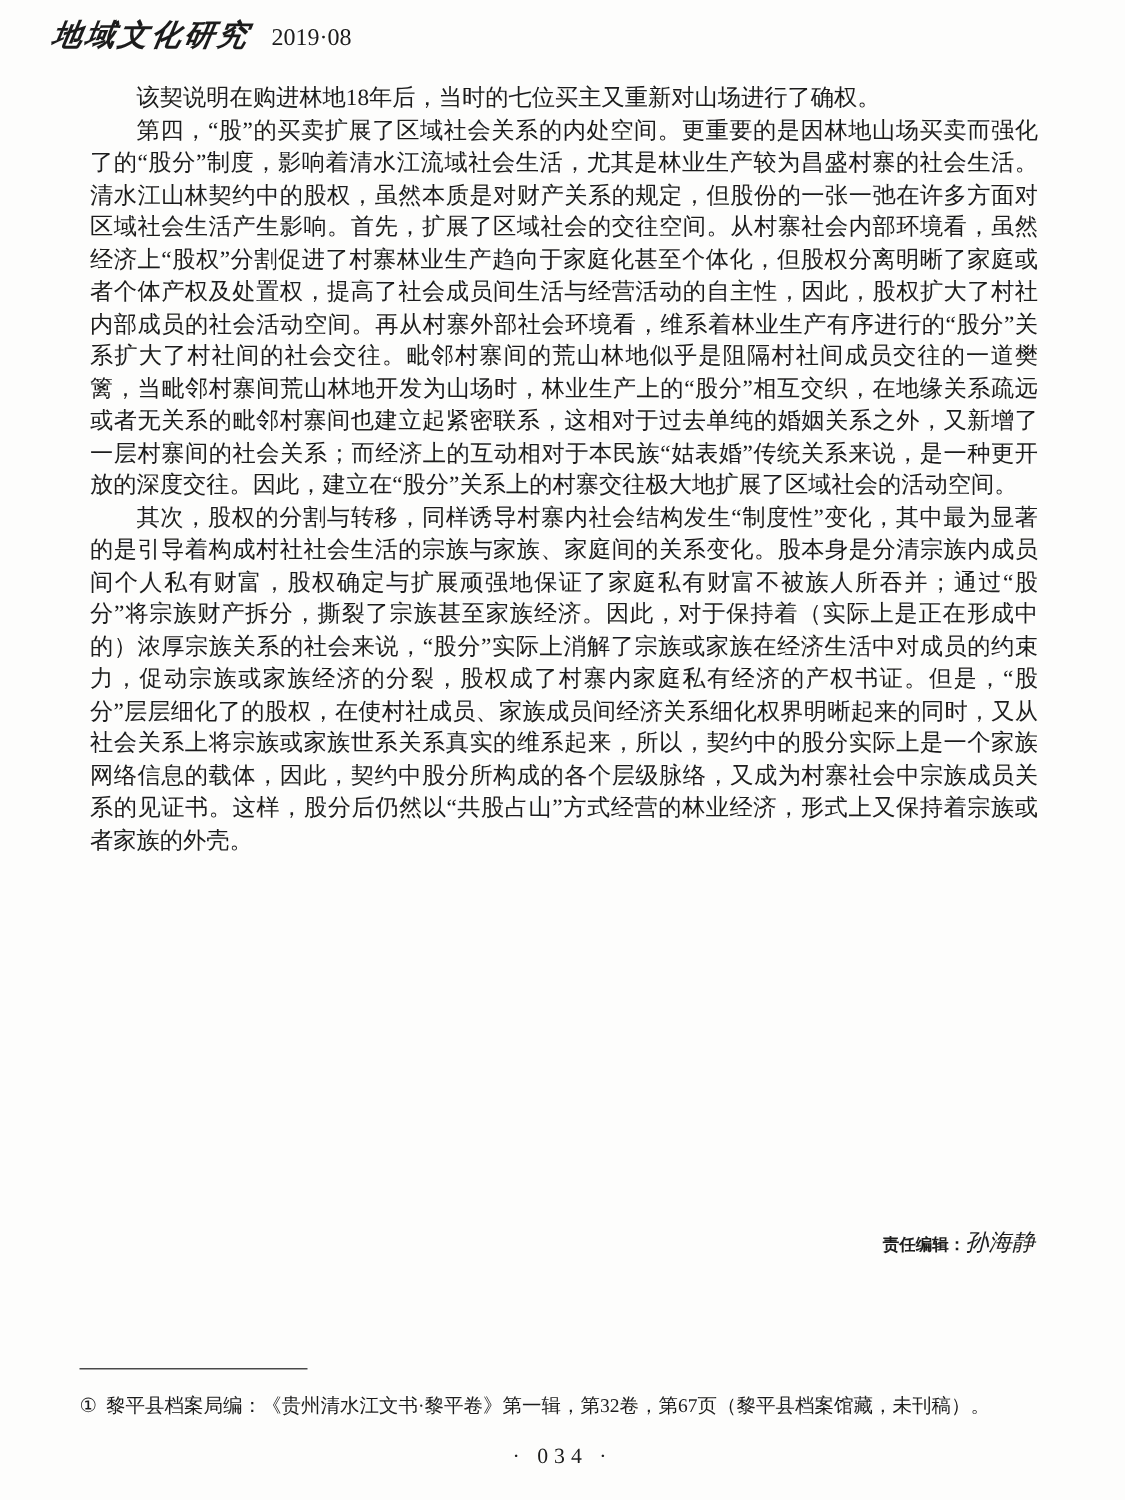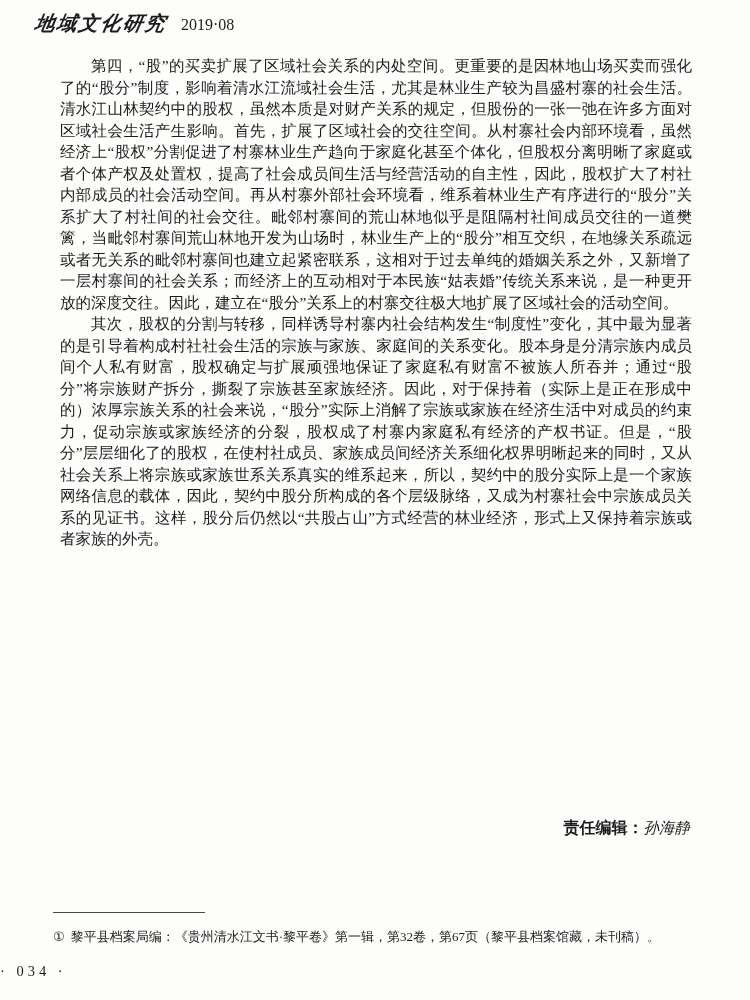--- a/index.html
+++ b/index.html
@@ -54,21 +54,21 @@
   }
   .editor-line{
     position:absolute;
     top:818px;right:60px;
     font-size:15.5px;
     white-space:nowrap;
   }
   .editor-label{
     font-weight:bold;
     font-family:"Liberation Sans","DejaVu Sans",sans-serif;
-    font-size:16px;
+    font-size:11px;
   }
   .editor-name{
     font-style:italic;
   }
   .footnote-rule{
     position:absolute;
     top:912px;left:53px;
     width:152px;height:0;
     border-top:1px solid #4a4a4a;
   }
@@ -78,36 +78,37 @@
     font-size:13px;
     line-height:18px;
     text-align:justify;
   }
   .footnote .fn-marker{
     margin-right:6px;
   }
   .page-number{
     position:absolute;
     top:963px;left:0;width:100%;
-    text-align:left;
+    text-align:center;
     font-size:14.5px;
     letter-spacing:4px;
   }
 </style>
 </head>
 <body>
 
 <div class="page">
 
   <div class="running-head">
     <span class="journal-title">地域文化研究</span>
     <span class="issue-no">2019·08</span>
   </div>
 
   <div class="content">
+    <p class="body-para">该契说明在购进林地18年后，当时的七位买主又重新对山场进行了确权。</p>
     <p class="body-para">第四，“股”的买卖扩展了区域社会关系的内处空间。更重要的是因林地山场买卖而强化了的“股分”制度，影响着清水江流域社会生活，尤其是林业生产较为昌盛村寨的社会生活。清水江山林契约中的股权，虽然本质是对财产关系的规定，但股份的一张一弛在许多方面对区域社会生活产生影响。首先，扩展了区域社会的交往空间。从村寨社会内部环境看，虽然经济上“股权”分割促进了村寨林业生产趋向于家庭化甚至个体化，但股权分离明晰了家庭或者个体产权及处置权，提高了社会成员间生活与经营活动的自主性，因此，股权扩大了村社内部成员的社会活动空间。再从村寨外部社会环境看，维系着林业生产有序进行的“股分”关系扩大了村社间的社会交往。毗邻村寨间的荒山林地似乎是阻隔村社间成员交往的一道樊篱，当毗邻村寨间荒山林地开发为山场时，林业生产上的“股分”相互交织，在地缘关系疏远或者无关系的毗邻村寨间也建立起紧密联系，这相对于过去单纯的婚姻关系之外，又新增了一层村寨间的社会关系；而经济上的互动相对于本民族“姑表婚”传统关系来说，是一种更开放的深度交往。因此，建立在“股分”关系上的村寨交往极大地扩展了区域社会的活动空间。</p>
     <p class="body-para">其次，股权的分割与转移，同样诱导村寨内社会结构发生“制度性”变化，其中最为显著的是引导着构成村社社会生活的宗族与家族、家庭间的关系变化。股本身是分清宗族内成员间个人私有财富，股权确定与扩展顽强地保证了家庭私有财富不被族人所吞并；通过“股分”将宗族财产拆分，撕裂了宗族甚至家族经济。因此，对于保持着（实际上是正在形成中的）浓厚宗族关系的社会来说，“股分”实际上消解了宗族或家族在经济生活中对成员的约束力，促动宗族或家族经济的分裂，股权成了村寨内家庭私有经济的产权书证。但是，“股分”层层细化了的股权，在使村社成员、家族成员间经济关系细化权界明晰起来的同时，又从社会关系上将宗族或家族世系关系真实的维系起来，所以，契约中的股分实际上是一个家族网络信息的载体，因此，契约中股分所构成的各个层级脉络，又成为村寨社会中宗族成员关系的见证书。这样，股分后仍然以“共股占山”方式经营的林业经济，形式上又保持着宗族或者家族的外壳。</p>
   </div>
 
   <div class="editor-line">
     <span class="editor-label">责任编辑：</span><span class="editor-name">孙海静</span>
   </div>
 
   <div class="footnote-rule"></div>
 

